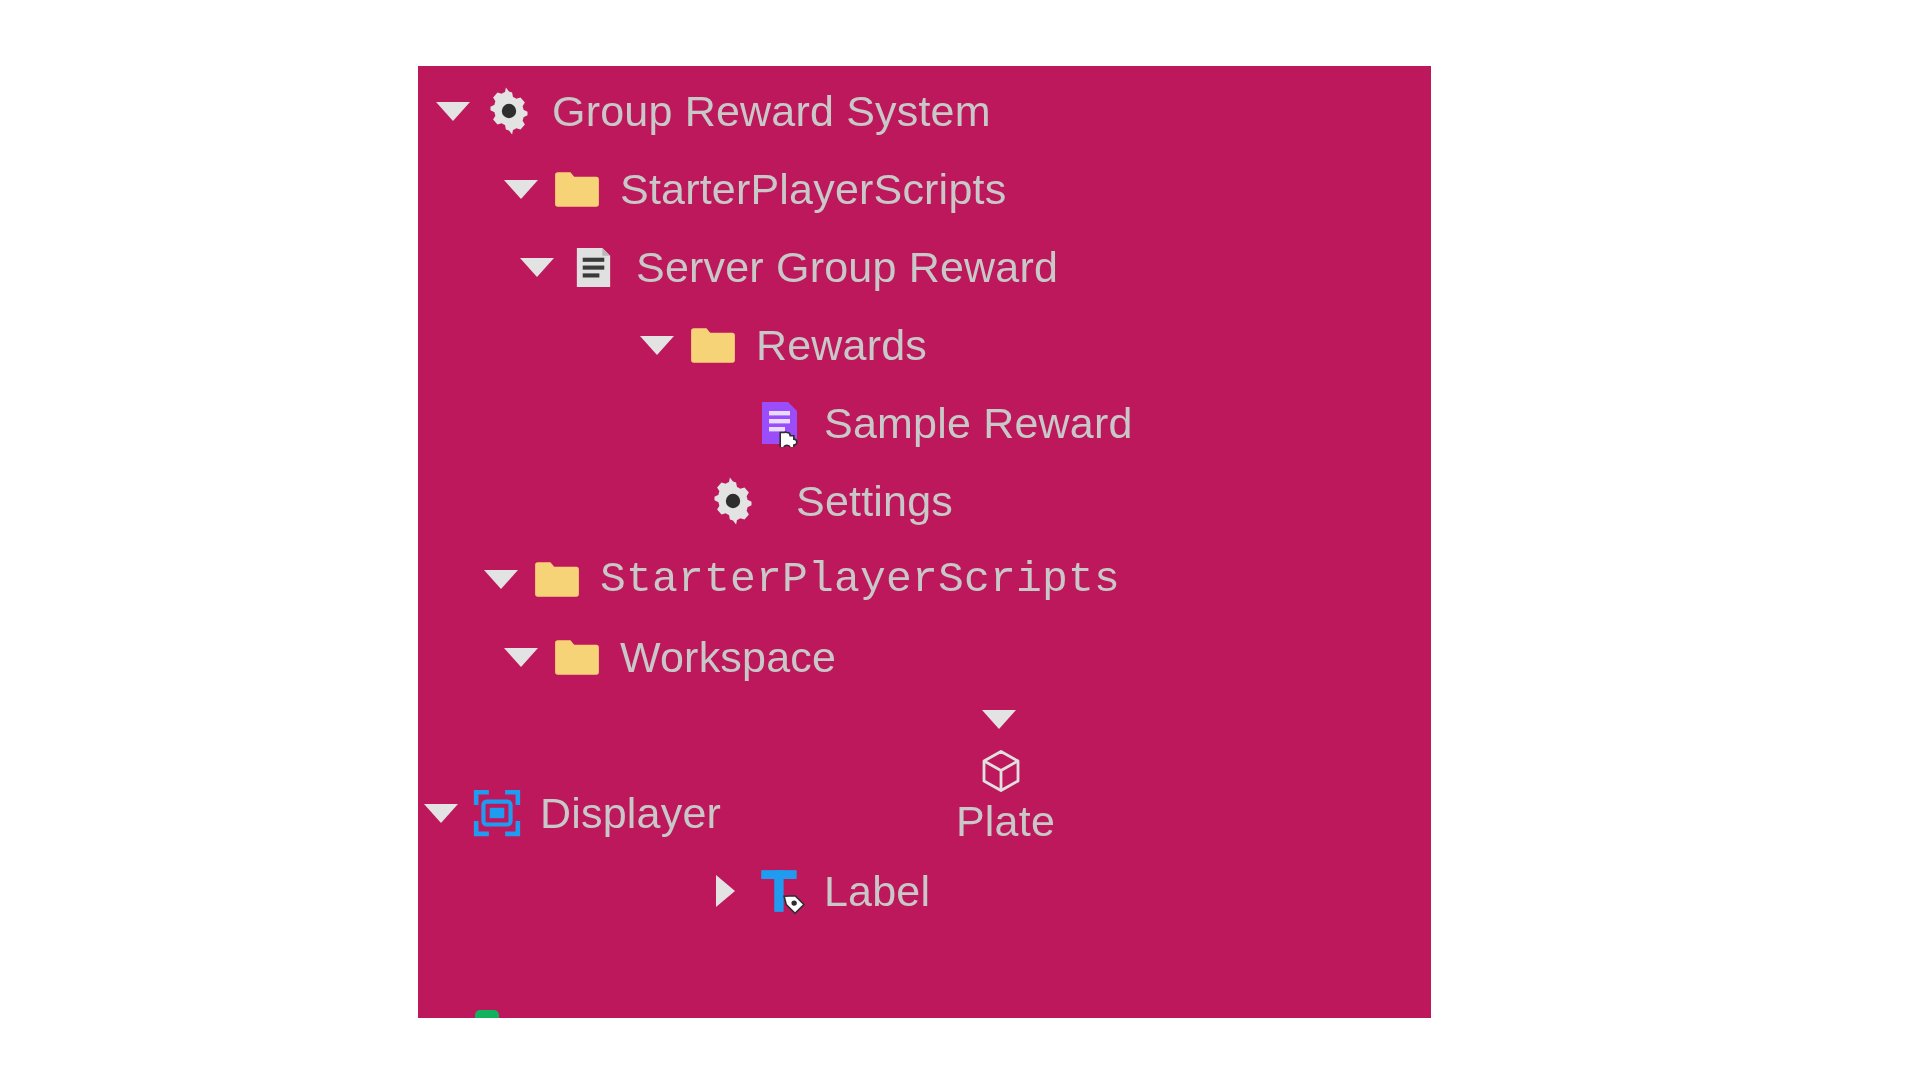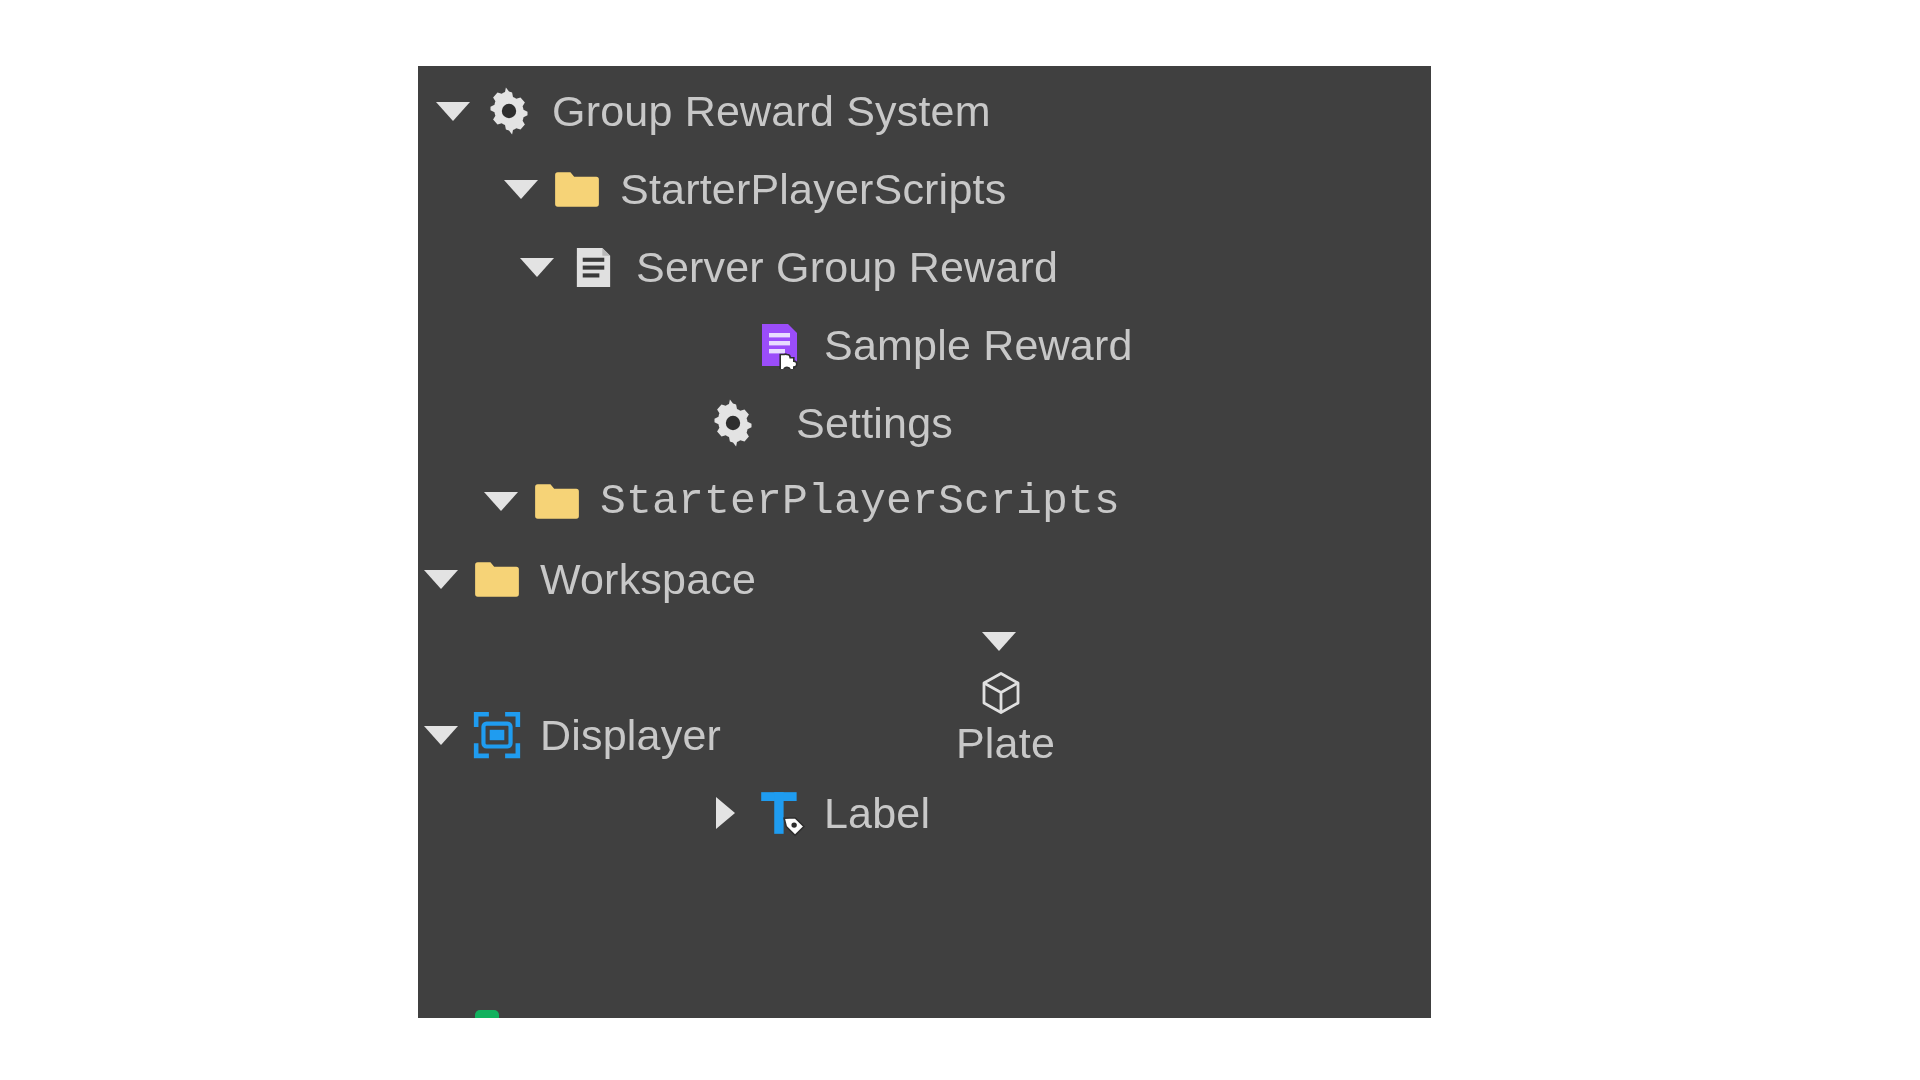--- a/index.html
+++ b/index.html
@@ -13,21 +13,21 @@
   body {
     font-family: "Liberation Sans", sans-serif;
   }
 
   #explorer-panel {
     position: absolute;
     left: 418px;
     top: 66px;
     width: 1013px;
     height: 952px;
-    background: #404040;
+    background: #be185d;
     overflow: hidden;
     box-sizing: border-box;
     padding-top: 6px;
   }
 
   .tree-row {
     position: relative;
     height: 78px;
     display: flex;
     align-items: center;
@@ -135,20 +135,31 @@
           <svg width="47" height="47" viewBox="0 0 48 48" xmlns="http://www.w3.org/2000/svg">
             <path fill="#e0e0e0" d="M7 4h26l8 8v32H7z"></path>
             <path fill="#b9b9b9" d="M33 4l8 8h-8z"></path>
             <rect x="13" y="14" width="22" height="4.2" fill="#3a3a3a"></rect>
             <rect x="13" y="22" width="22" height="4.2" fill="#3a3a3a"></rect>
             <rect x="13" y="30" width="17" height="4.2" fill="#3a3a3a"></rect>
           </svg>
         </div>
         <div class="row-label">Server Group Reward</div>
       </div>
+      <div class="tree-row" style="padding-left: 216px;">
+        <div class="twisty open">
+          <div class="tw-shape"></div>
+        </div>
+        <div class="icon-slot">
+          <svg width="50" height="50" viewBox="0 0 48 48" xmlns="http://www.w3.org/2000/svg">
+            <path fill="#f6d377" d="M3 10.5a2.5 2.5 0 0 1 2.5-2.5h12.2l3.6 4.2H42.5A2.5 2.5 0 0 1 45 14.7v23.8A2.5 2.5 0 0 1 42.5 41h-37A2.5 2.5 0 0 1 3 38.5z"></path>
+          </svg>
+        </div>
+        <div class="row-label">Rewards</div>
+      </div>
       <div class="tree-row" style="padding-left: 284px;">
         <div class="twisty empty">
           <div class="tw-shape"></div>
         </div>
         <div class="icon-slot">
           <svg width="48" height="48" viewBox="0 0 48 48" xmlns="http://www.w3.org/2000/svg">
             <path fill="#9b4dfa" d="M5 3h26l9 9v33H5z"></path>
             <rect x="12" y="12" width="21" height="4.4" fill="#e8dcff"></rect>
             <rect x="12" y="20" width="21" height="4.4" fill="#e8dcff"></rect>
             <rect x="12" y="28" width="16" height="4.4" fill="#e8dcff"></rect>
@@ -173,21 +184,21 @@
         <div class="twisty open">
           <div class="tw-shape"></div>
         </div>
         <div class="icon-slot">
           <svg width="50" height="50" viewBox="0 0 48 48" xmlns="http://www.w3.org/2000/svg">
             <path fill="#f6d377" d="M3 10.5a2.5 2.5 0 0 1 2.5-2.5h12.2l3.6 4.2H42.5A2.5 2.5 0 0 1 45 14.7v23.8A2.5 2.5 0 0 1 42.5 41h-37A2.5 2.5 0 0 1 3 38.5z"></path>
           </svg>
         </div>
         <div class="row-label">StarterPlayerScripts</div>
       </div>
-      <div class="tree-row" style="">
+      <div class="tree-row" style="padding-left: 80px;">
         <div class="twisty open">
           <div class="tw-shape"></div>
         </div>
         <div class="icon-slot">
           <svg width="50" height="50" viewBox="0 0 48 48" xmlns="http://www.w3.org/2000/svg">
             <path fill="#f6d377" d="M3 10.5a2.5 2.5 0 0 1 2.5-2.5h12.2l3.6 4.2H42.5A2.5 2.5 0 0 1 45 14.7v23.8A2.5 2.5 0 0 1 42.5 41h-37A2.5 2.5 0 0 1 3 38.5z"></path>
           </svg>
         </div>
         <div class="row-label">Workspace</div>
       </div>

